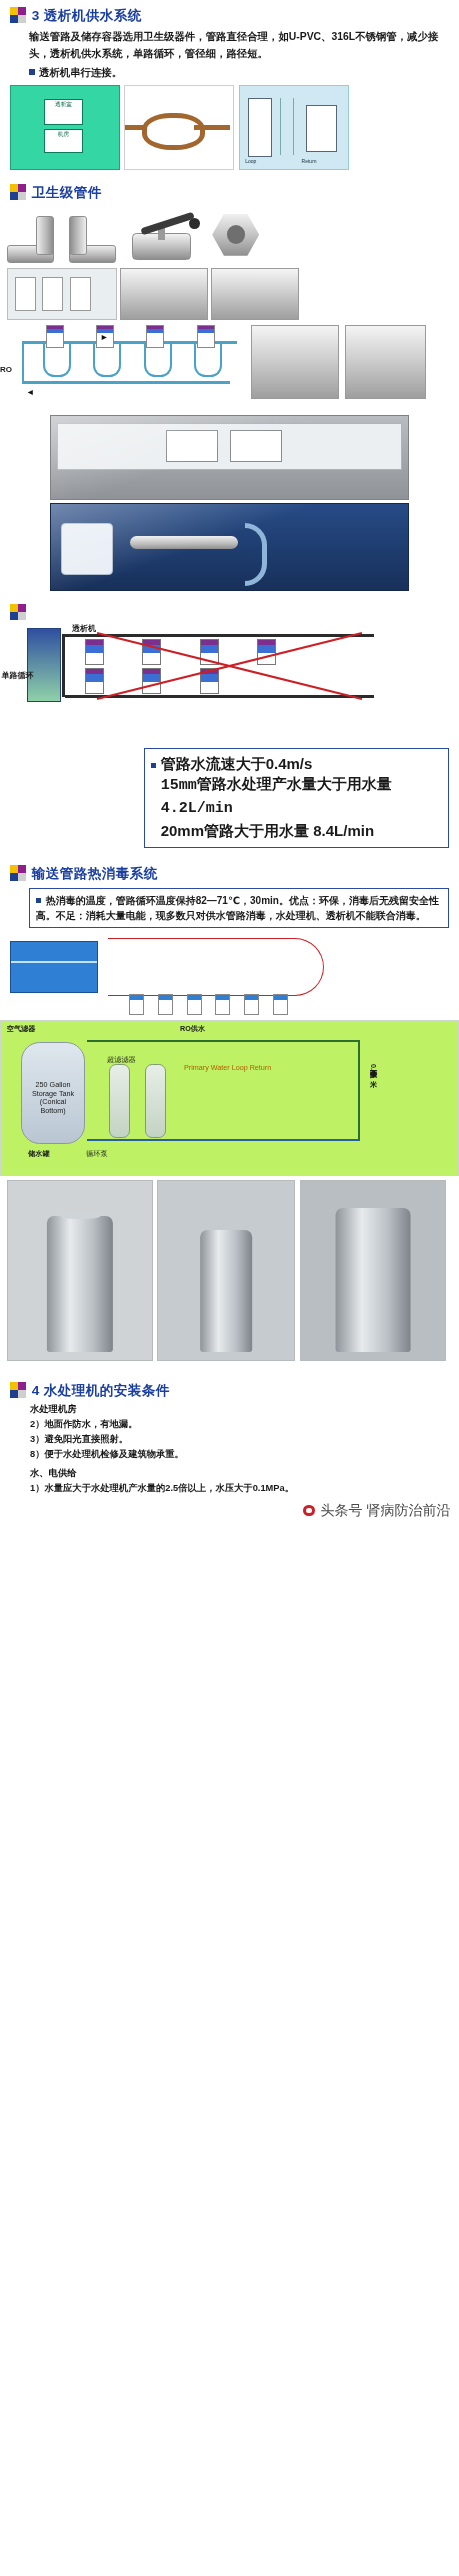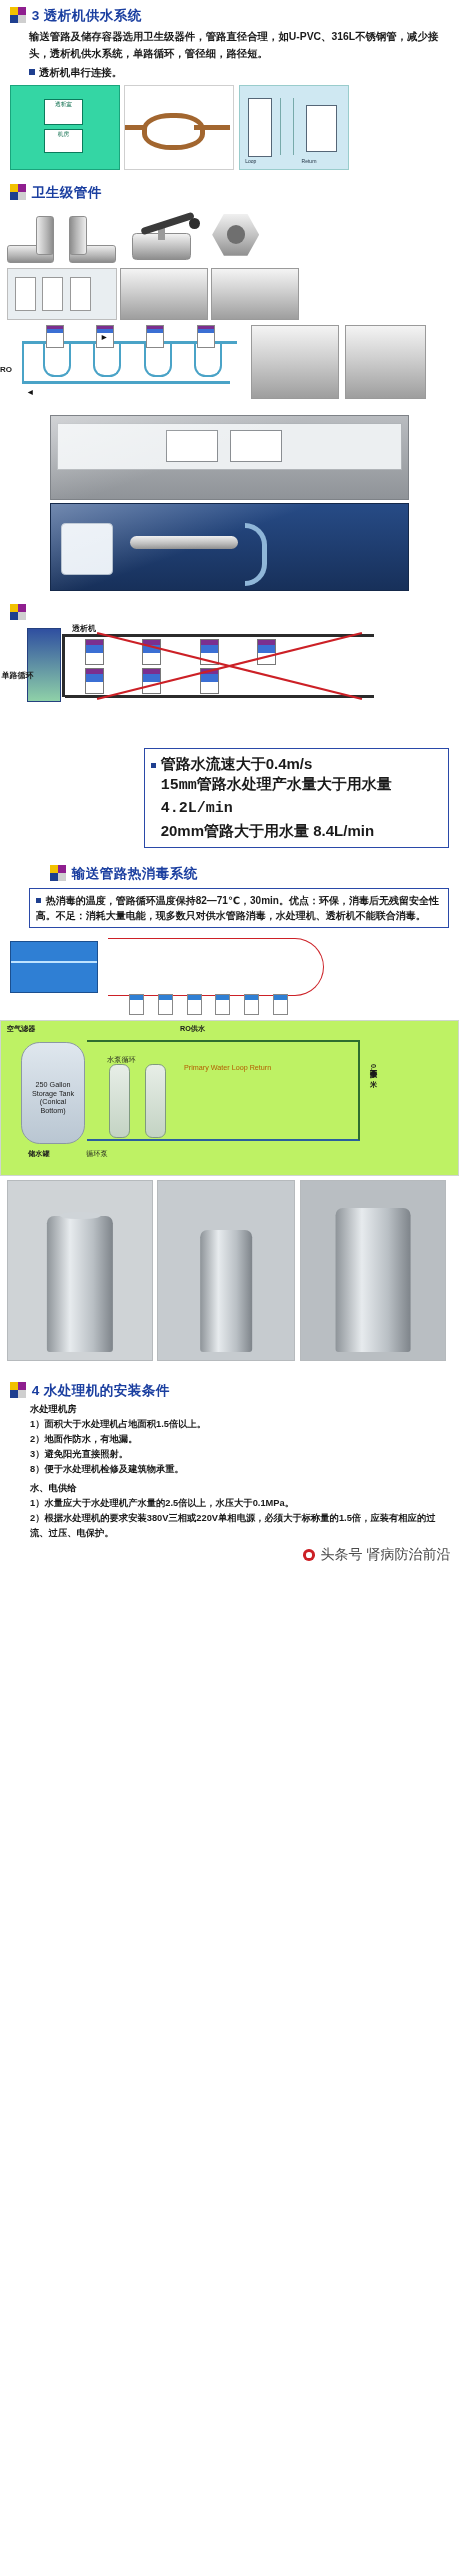--- a/index.html
+++ b/index.html
@@ -307,21 +307,21 @@
     <div class="x1" style="left:93px;top:42px;width:273px;transform:rotate(14deg);"></div>
     <div class="x2" style="left:93px;top:42px;width:273px;transform:rotate(-14deg);"></div>
   </div>
 
   <div class="flowbox">
     <div><span class="sq"></span><span>管路水流速大于0.4m/s</span></div>
     <div style="padding-left:10px;font-family:Liberation Mono, monospace;"><span>15mm管路水处理产水量大于用水量4.2L/min</span></div>
     <div style="padding-left:10px;"><span>20mm管路大于用水量 8.4L/min</span></div>
   </div>
 
-  <div class="head" style="padding-top:11.5px;margin-left:40px;">
+  <div class="head" style="padding-top:11.5px;">
     <span class="quad">
         <i></i>
         <i></i>
         <i></i>
         <i></i>
       </span>
     <h2>输送管路热消毒系统</h2>
   </div>
 
   <div class="bluebox">
@@ -357,21 +357,21 @@
     <div class="lbl" style="left:5.7px;top:2.9px;font-weight:bold;">空气滤器</div>
     <div class="lbl" style="left:179px;top:2.9px;font-weight:bold;">RO供水</div>
 
     <div class="tank" style="left:20px;top:21.5px;width:62px;height:100px;"></div>
     <div class="lbl" style="left:27px;top:60px;width:50px;text-align:center;line-height:1.2;">250 Gallon Storage Tank (Conical Bottom)</div>
     <div class="lbl" style="left:27px;top:128px;font-weight:bold;">储水罐</div>
     <div class="lbl" style="left:85px;top:128px;font-weight:normal;">循环泵</div>
 
     <div class="col" style="left:108px;top:43px;width:18.7px;height:72px;"></div>
     <div class="col" style="left:144px;top:43px;width:18.7px;height:72px;"></div>
-    <div class="lbl" style="left:106px;top:34px;">水泵循环</div>
+    <div class="lbl" style="left:106px;top:34px;">超滤滤器</div>
 
     <div class="pipe" style="left:86px;top:18.7px;width:273px;height:2.2px;"></div>
     <div class="pipeB" style="left:86px;top:118px;width:273px;height:2.2px;"></div>
     <div class="pipe" style="left:357px;top:18.7px;width:2.2px;height:100px;"></div>
 
     <div class="lbl" style="left:183px;top:42px;color:#b35c00;">Primary Water Loop Return</div>
     <div class="vert" style="left:367px;top:43px;font-weight:bold;">液面不少于0.4米</div>
   </div>
 
   <div class="imgrow" style="padding:4.3px 7.2px;">
@@ -392,30 +392,28 @@
         <i></i>
         <i></i>
         <i></i>
         <i></i>
       </span>
     <h1>4 水处理机的安装条件</h1>
   </div>
 
   <div class="listblk">
     <div class="h">水处理机房</div>
-    <div>1）面积大于水处理机占地面积1.5倍以上。</div>
     <div>2）地面作防水，有地漏。</div>
     <div>3）避免阳光直接照射。</div>
     <div>8）便于水处理机检修及建筑物承重。</div>
   </div>
 
   <div class="listblk" style="padding-top:4.3px;">
     <div class="h">水、电供给</div>
     <div>1）水量应大于水处理机产水量的2.5倍以上，水压大于0.1MPa。</div>
-    <div>2）根据水处理机的要求安装380V三相或220V单相电源，必须大于标称量的1.5倍，应装有相应的过流、过压、电保护。</div>
   </div>
 
   <div class="footer">
     <span class="wm"></span>
     <span>头条号 肾病防治前沿</span>
   </div>
 
 </div>
 
 

